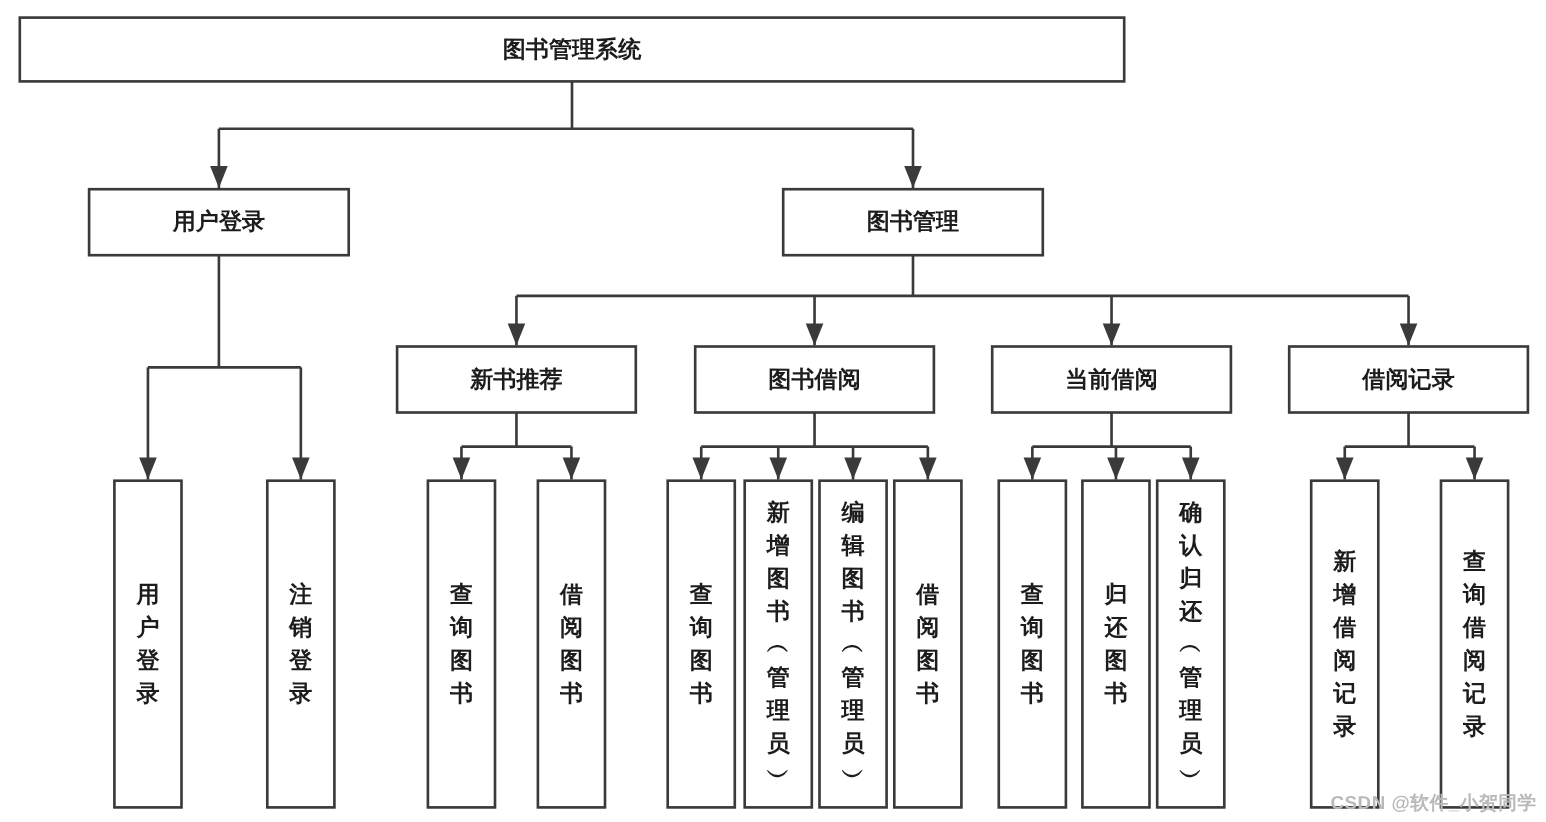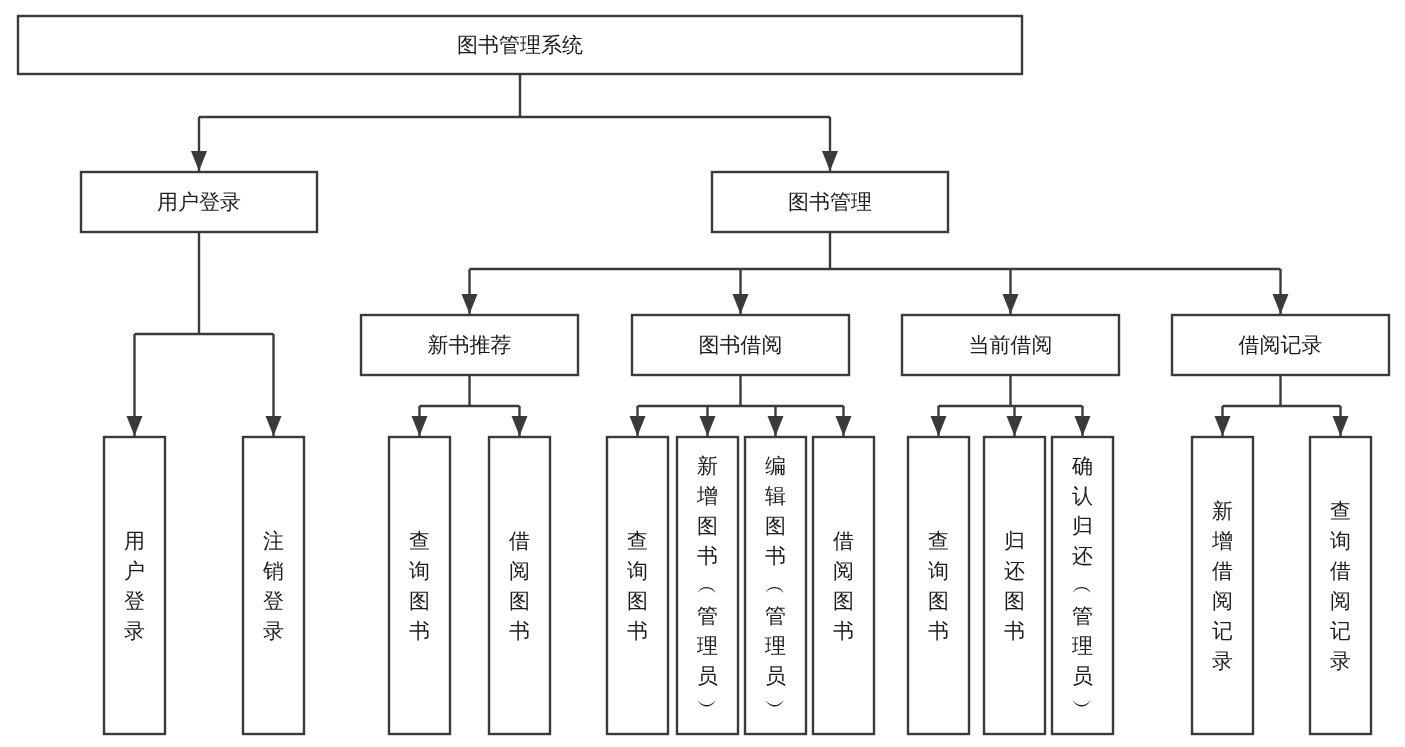--- a/index.html
+++ b/index.html
@@ -11,20 +11,21 @@
     width: 1405px;
     height: 747px;
     font-family: "Liberation Sans", "DejaVu Sans", sans-serif;
     overflow: hidden;
   }
   #diagram-root {
     position: relative;
     width: 1405px;
     height: 747px;
     background: #ffffff;
+    font-weight: bold;
   }
   svg.tree-canvas {
     position: absolute;
     left: 0;
     top: 0;
     width: 1405px;
     height: 747px;
     display: block;
   }
   .node-box {
@@ -216,13 +217,14 @@
         <g>
           <rect x="1192" y="437" width="61" height="297" class="node-box"></rect>
           <text x="1222.5" y="517.5" class="node-label-v"><tspan x="1222.5" dy="0">新</tspan><tspan x="1222.5" dy="30">增</tspan><tspan x="1222.5" dy="30">借</tspan><tspan x="1222.5" dy="30">阅</tspan><tspan x="1222.5" dy="30">记</tspan><tspan x="1222.5" dy="30">录</tspan></text>
         </g>
         <g>
           <rect x="1310" y="437" width="61" height="297" class="node-box"></rect>
           <text x="1340.5" y="517.5" class="node-label-v"><tspan x="1340.5" dy="0">查</tspan><tspan x="1340.5" dy="30">询</tspan><tspan x="1340.5" dy="30">借</tspan><tspan x="1340.5" dy="30">阅</tspan><tspan x="1340.5" dy="30">记</tspan><tspan x="1340.5" dy="30">录</tspan></text>
         </g>
       </g>
   </svg>
+  <div class="watermark-text">CSDN @软件_小贺同学</div>
 </div>
 
 </body></html>

